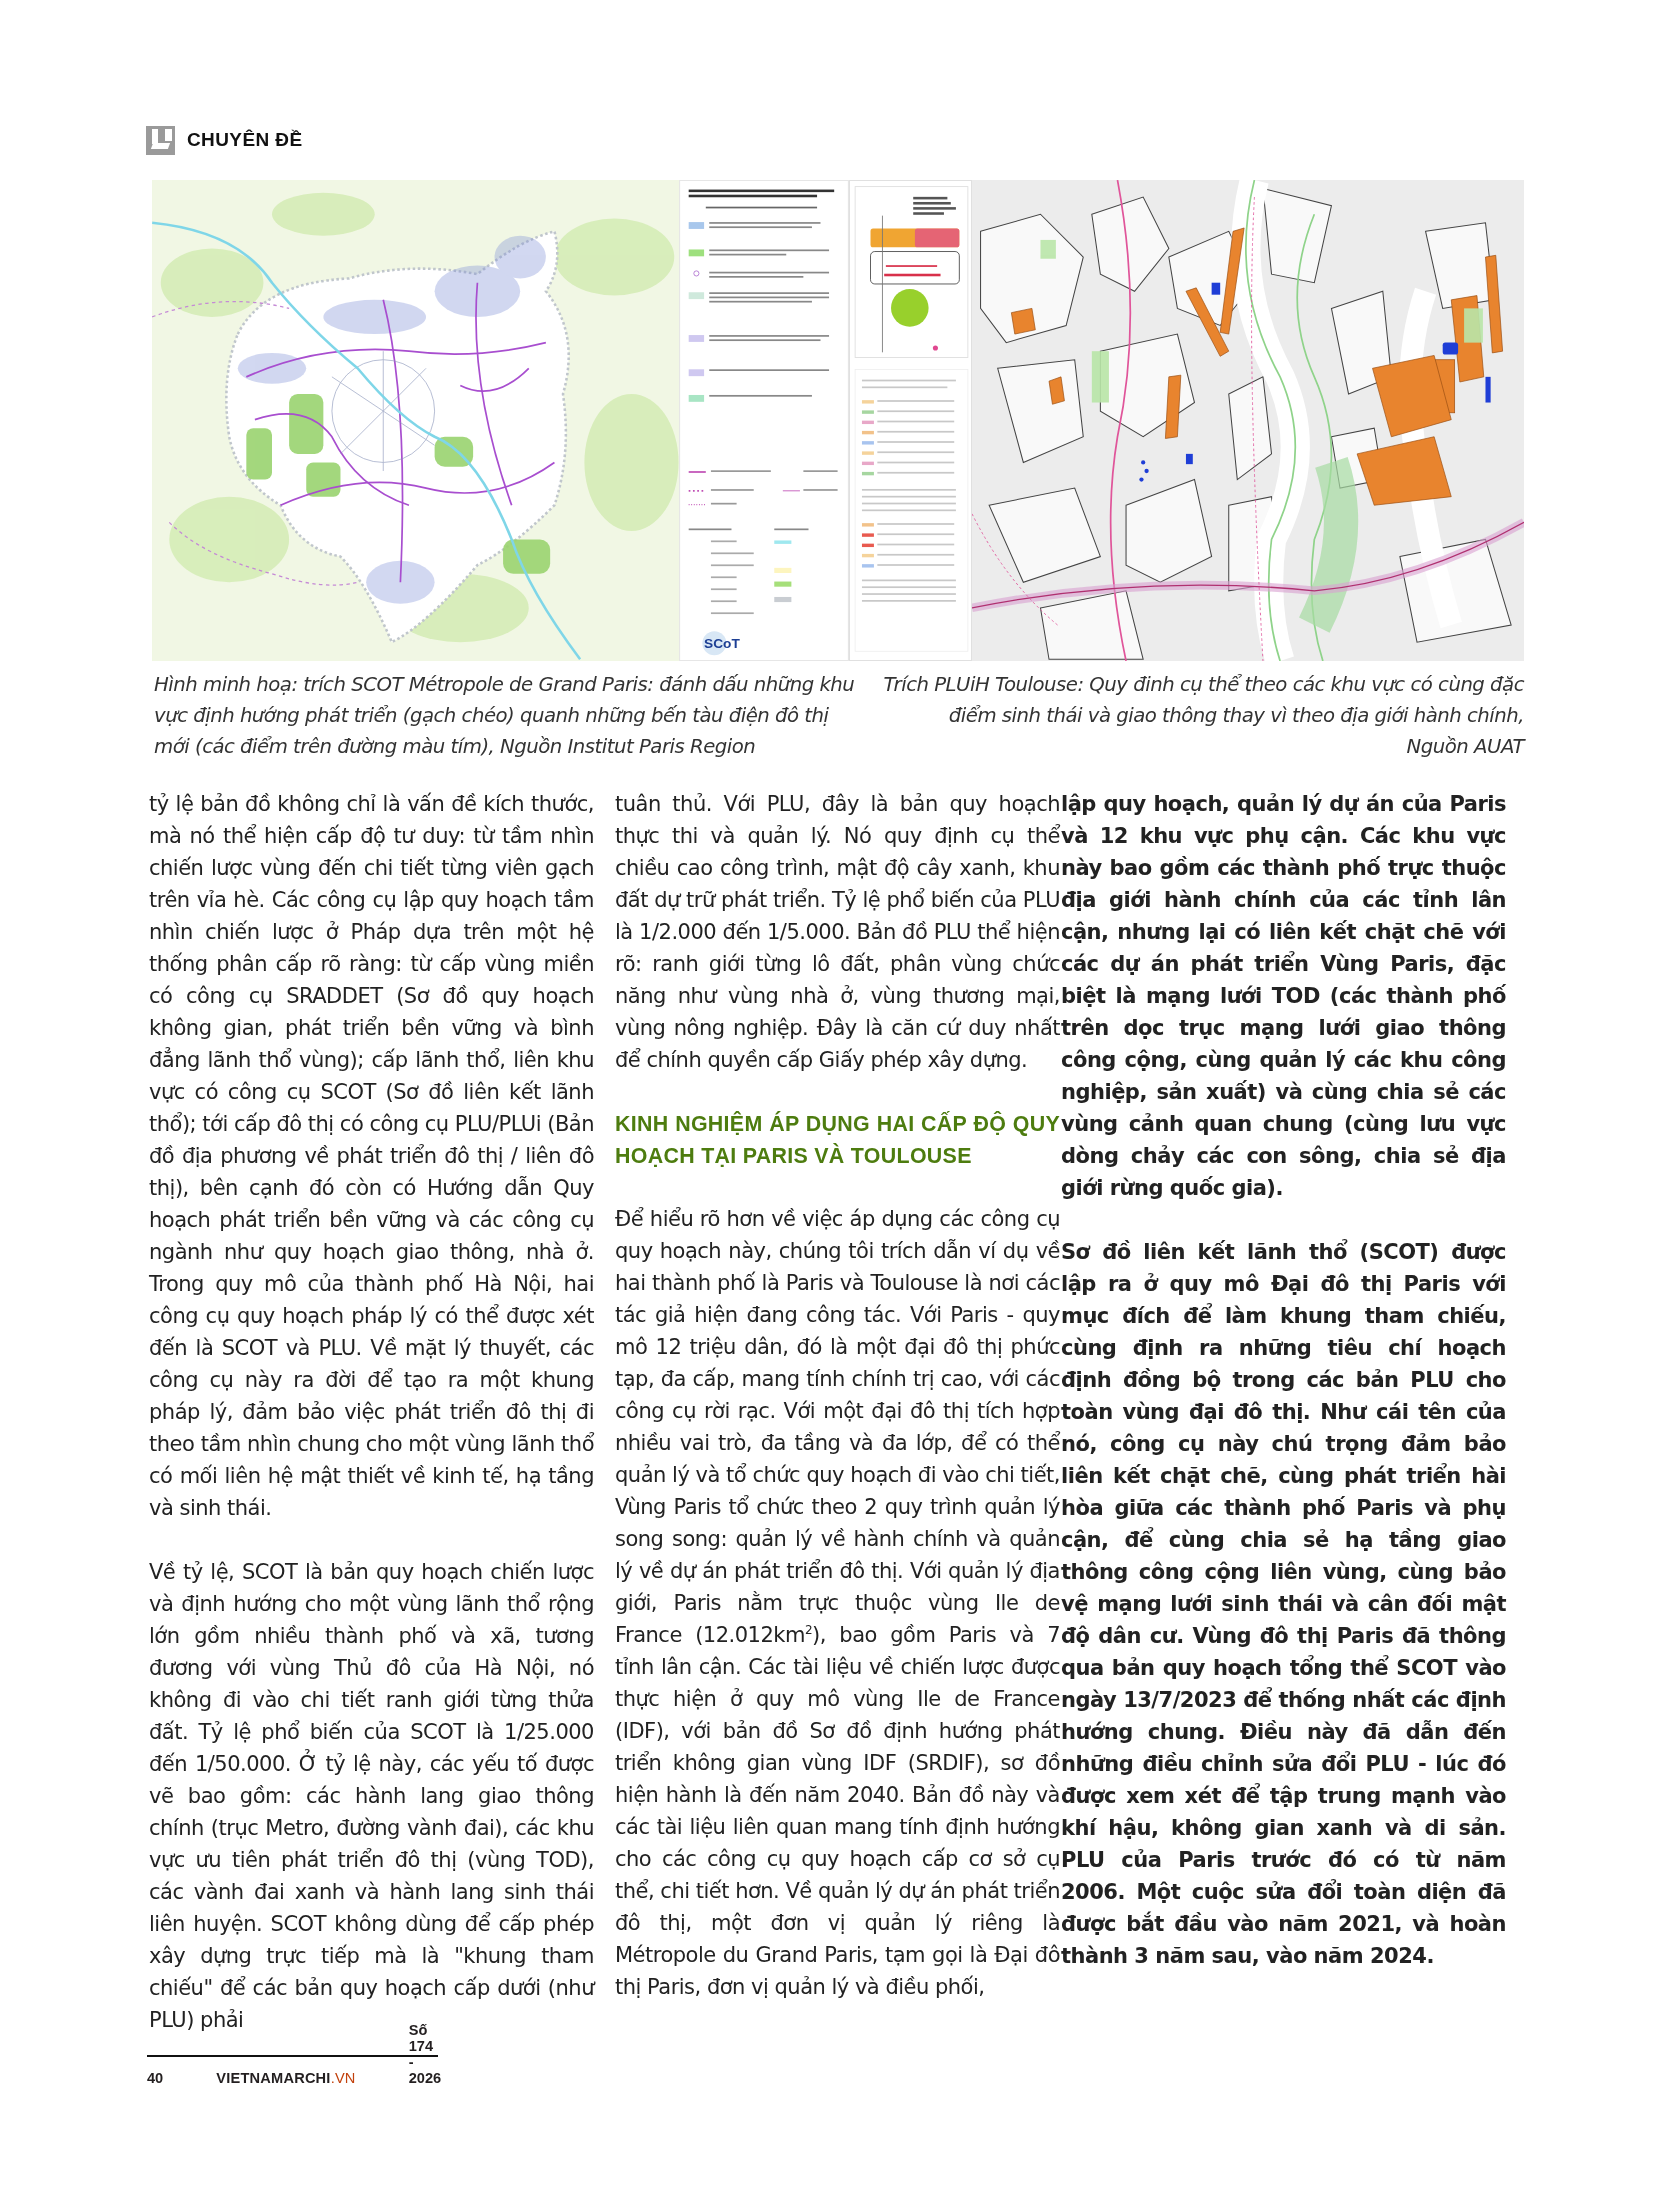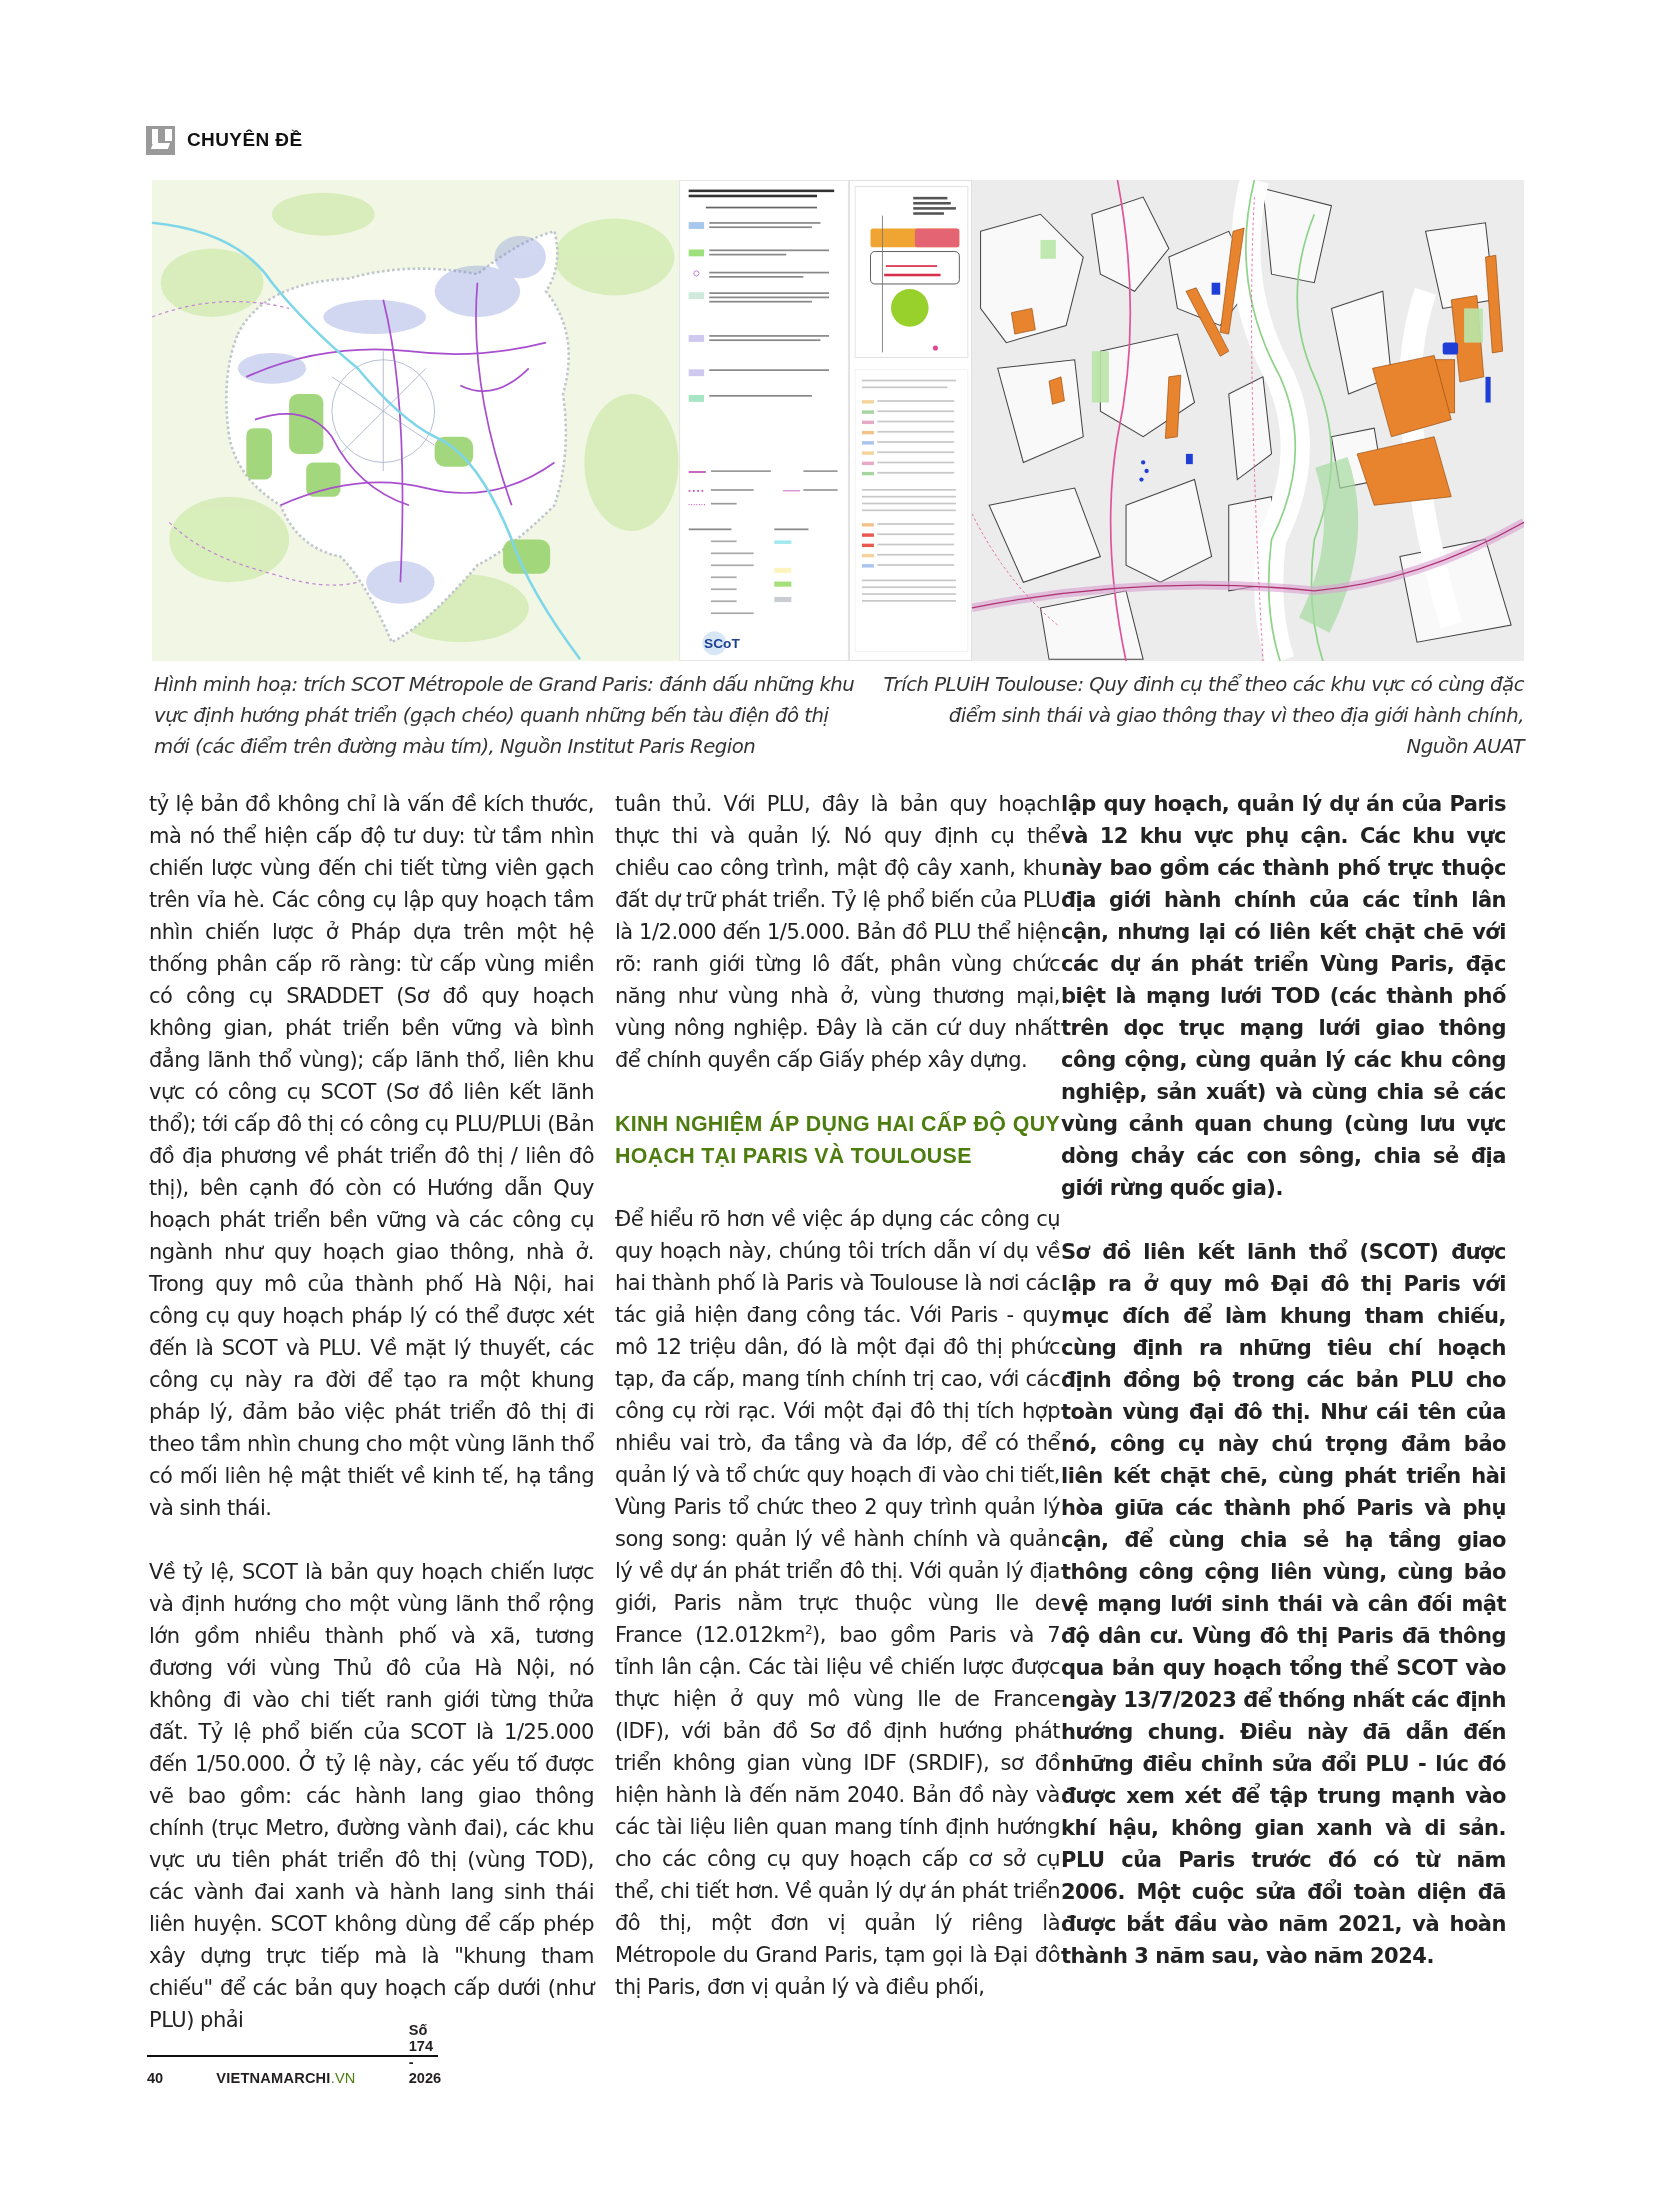--- a/index.html
+++ b/index.html
@@ -31,21 +31,21 @@
   .col-3 { left: 1061px; font-weight: bold; }
   .subhead { font-family: "Liberation Sans", sans-serif; font-weight: bold; font-size: 21.4px; line-height: 32px; color: #4d7c0f; margin: 0 0 31px 0; letter-spacing: 0.3px; text-align: justify; }
   sup { font-size: 12px; vertical-align: super; line-height: 0; }
 
   .footer { position: absolute; left: 147px; top: 2055px; width: 291px; }
   .footer-rule { height: 1.7px; background: #111; width: 291px; }
   .footer-row { display: flex; align-items: flex-end; height: 29px; font-family: "Liberation Sans", sans-serif; font-size: 14.6px; gap: 18px; }
   .footer-page { font-weight: bold; width: 31px; }
   .footer-sep { width: 0.9px; height: 27px; background: #333; margin: 0 12px 0 5.1px; }
   .footer-site { font-weight: bold; letter-spacing: 0.2px; }
-  .footer-site .tld { font-weight: normal; color: #4d7c0f; }
+  .footer-site .tld { font-weight: normal; color: #c2410c; }
   .footer-issue { font-weight: bold; }
 </style>
 </head>
 <body>
 
 <div class="header">
   <div class="logo-mark">
       <span class="notch"></span>
     </div>
   <span class="section-label">CHUYÊN ĐỀ</span>

